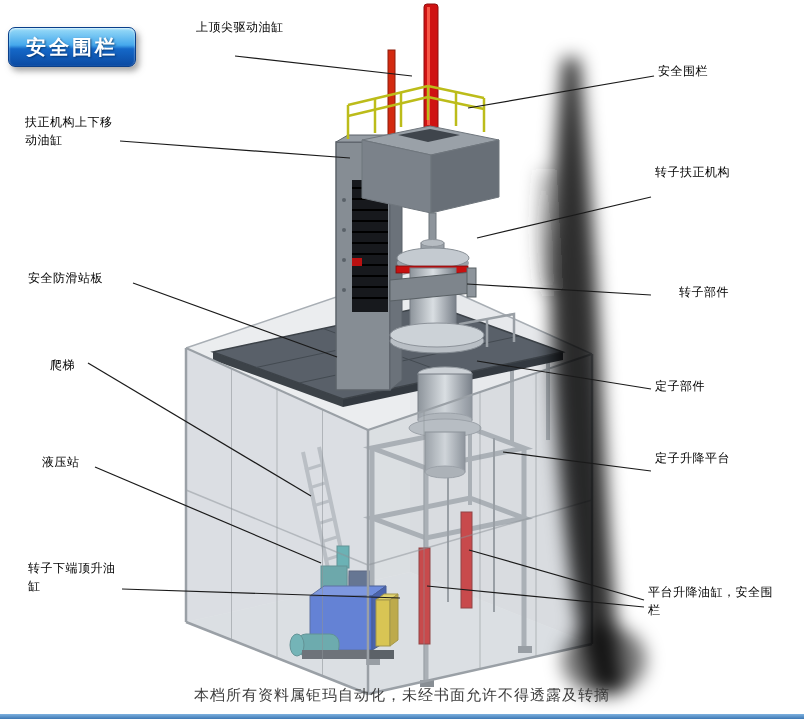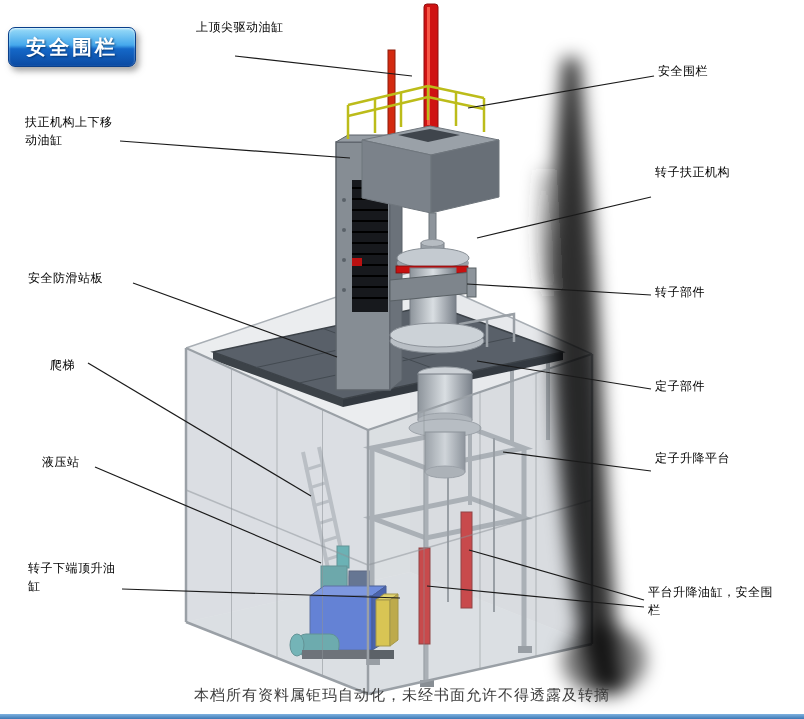--- a/index.html
+++ b/index.html
@@ -248,21 +248,21 @@
   <div class="label" style="left:196px;top:18px;width:114px;">上顶尖驱动油缸</div>
 
   <div class="label nowrap" style="left:658px;top:62px;">安全围栏</div>
 
   <div class="label" style="left:25px;top:113px;width:96px;">扶正机构上下移动油缸</div>
 
   <div class="label" style="left:655px;top:163px;width:96px;">转子扶正机构</div>
 
   <div class="label nowrap" style="left:28px;top:269px;">安全防滑站板</div>
 
-  <div class="label nowrap" style="left:655px;top:283px;">转子部件</div>
+  <div class="label nowrap" style="left:679px;top:283px;">转子部件</div>
 
   <div class="label nowrap" style="left:50px;top:349px;margin-top:7px;">爬梯</div>
 
   <div class="label nowrap" style="left:655px;top:377px;">定子部件</div>
 
   <div class="label nowrap" style="left:42px;top:453px;">液压站</div>
 
   <div class="label" style="left:28px;top:559px;width:96px;">转子下端顶升油缸</div>
 
   <div class="label" style="left:655px;top:449px;width:96px;">定子升降平台</div>

